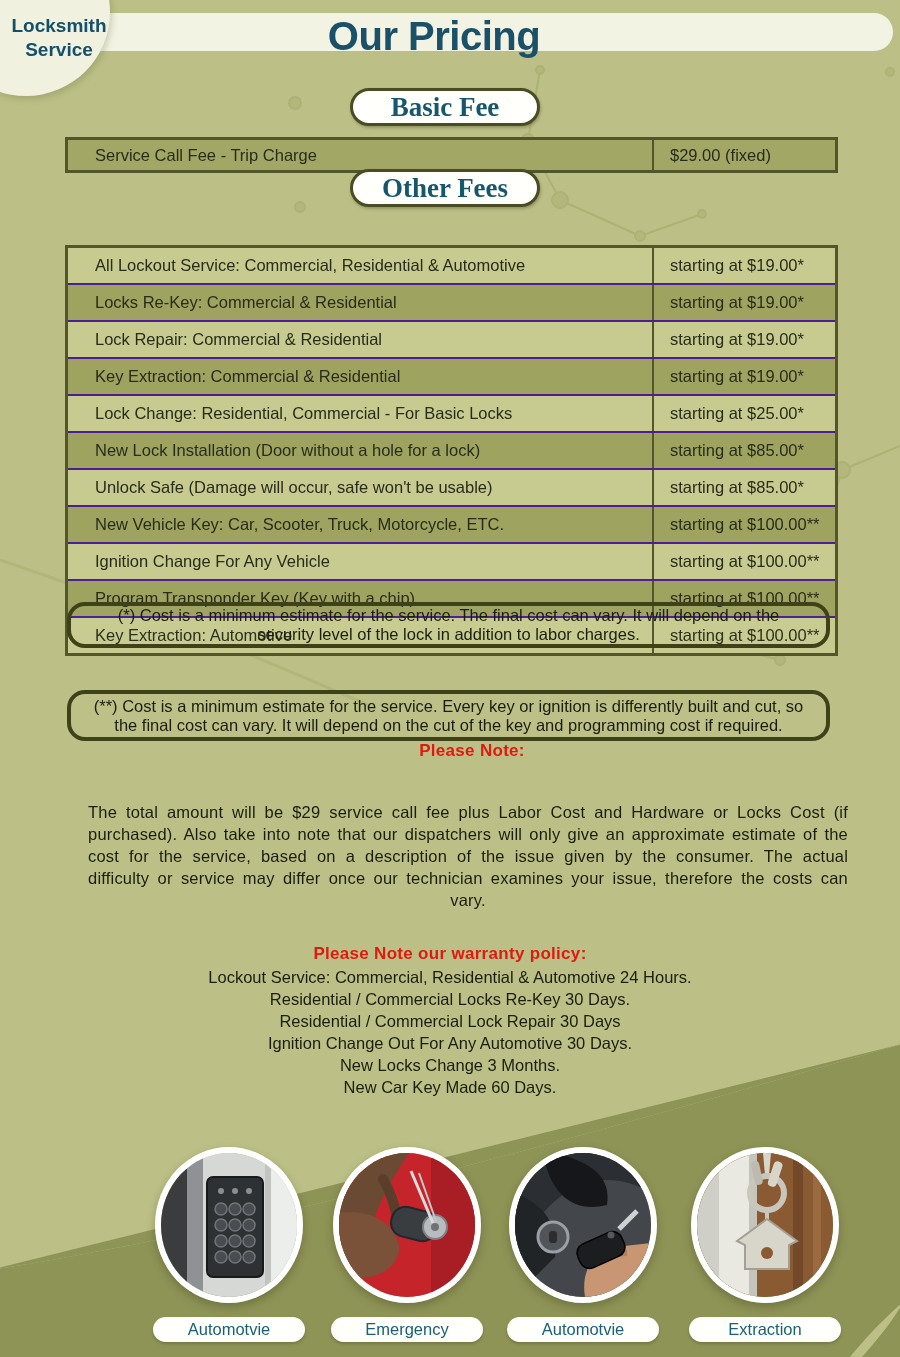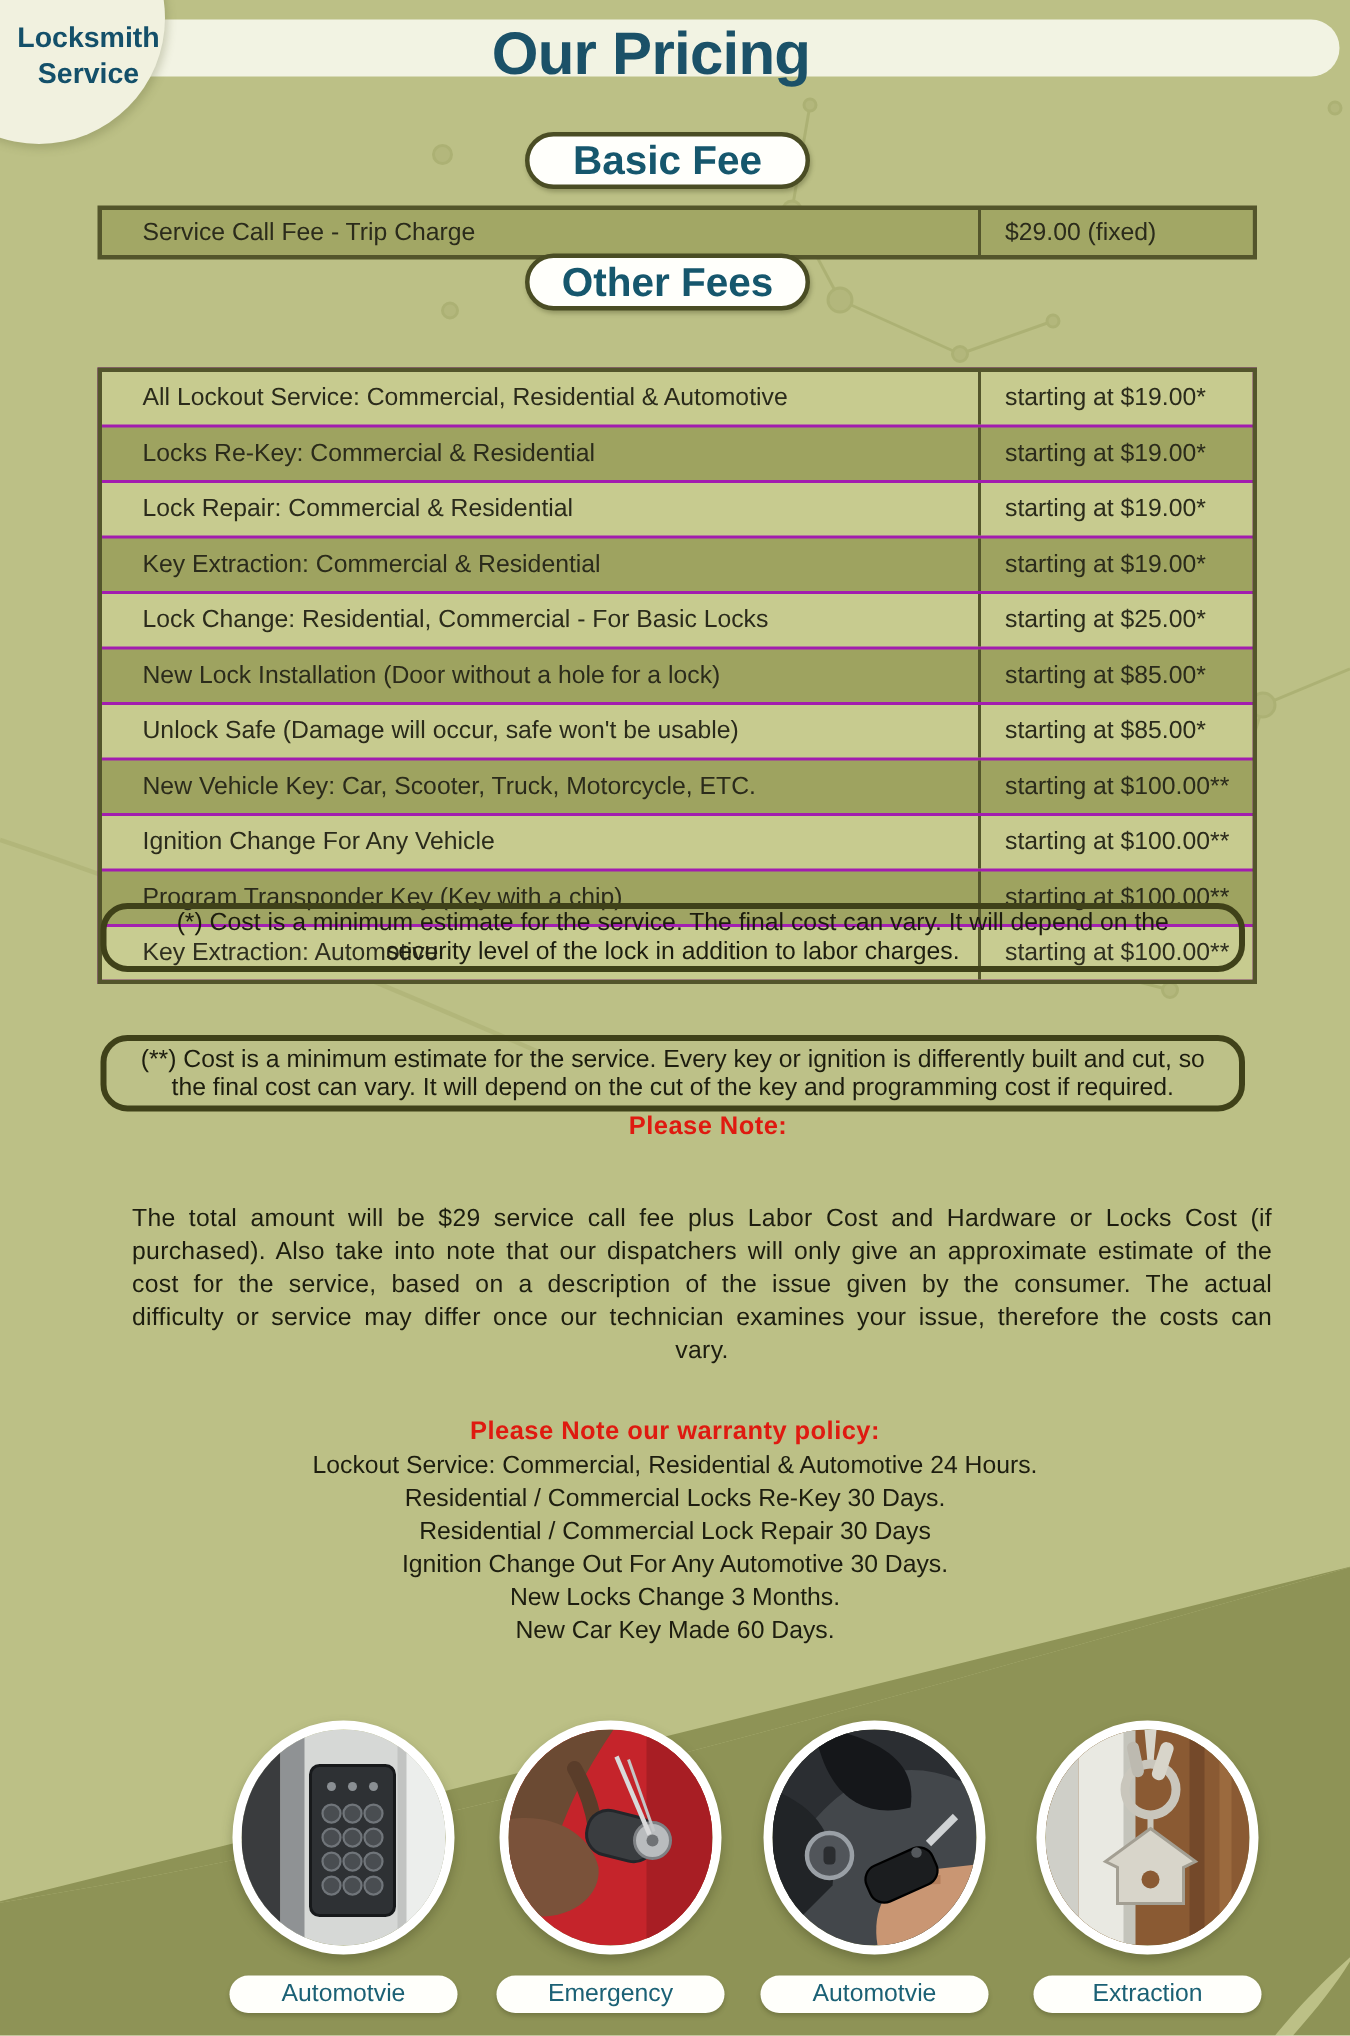--- a/index.html
+++ b/index.html
@@ -9,26 +9,26 @@
   
   #bg-svg{position:absolute;left:0;top:0;width:900px;height:1357px;}
 
   
   .header-band{position:absolute;left:0;top:13px;width:893px;height:38px;background:#f2f3e3;border-radius:0 19px 19px 0;}
   .page-title{position:absolute;left:0;top:14px;width:868px;text-align:center;font-size:40px;font-weight:bold;color:#1b5168;letter-spacing:-0.5px;}
   .logo-blob{position:absolute;left:-58px;top:-72px;width:168px;height:168px;background:#f1f1df;border-radius:50%;box-shadow:2px 3px 6px rgba(90,95,50,.25);}
   .logo-text{position:absolute;left:4px;top:14px;width:110px;text-align:center;font-size:19px;font-weight:bold;color:#14506a;line-height:24px;}
 
   
-  .section-pill{position:absolute;left:350px;width:184px;height:32px;background:#fffffb;border:3px solid #4a4d24;border-radius:20px;text-align:center;font-size:27px;font-weight:bold;color:#16576d;line-height:32px;box-shadow:1px 2px 3px rgba(70,72,35,.35);}
+  .section-pill{position:absolute;left:350px;width:184px;height:32px;background:#fffffb;border:3px solid #4a4d24;border-radius:20px;text-align:center;font-size:27px;font-weight:bold;color:#16576d;line-height:32px;box-shadow:1px 2px 3px rgba(70,72,35,.35);font-family:Liberation Serif, serif;}
   #basic-pill{top:88px;}
   #other-pill{top:169px;}
 
   
-  .fees-table{position:absolute;left:65px;width:767px;border:3px solid #53552b;background:#a21caf;}
+  .fees-table{position:absolute;left:65px;width:767px;border:3px solid #53552b;background:#4c1d95;}
   #basic-table{top:137px;}
   #other-table{top:245px;}
   .fee-row{display:flex;align-items:stretch;}
   .fee-row + .fee-row{margin-top:2px;}
   #basic-table .fee-row{background:#a2a765;height:30px;}
   #other-table .fee-row{height:35px;}
   #other-table .fee-row:nth-child(odd){background:#c7cb8f;}
   #other-table .fee-row:nth-child(even){background:#9ea360;}
   .fee-service{flex:1;display:flex;align-items:center;padding-left:27px;font-size:16.5px;color:#2b2b1b;}
   .fee-price{width:165px;border-left:2px solid #53552b;display:flex;align-items:center;padding-left:16px;font-size:16.5px;color:#2b2b1b;}

